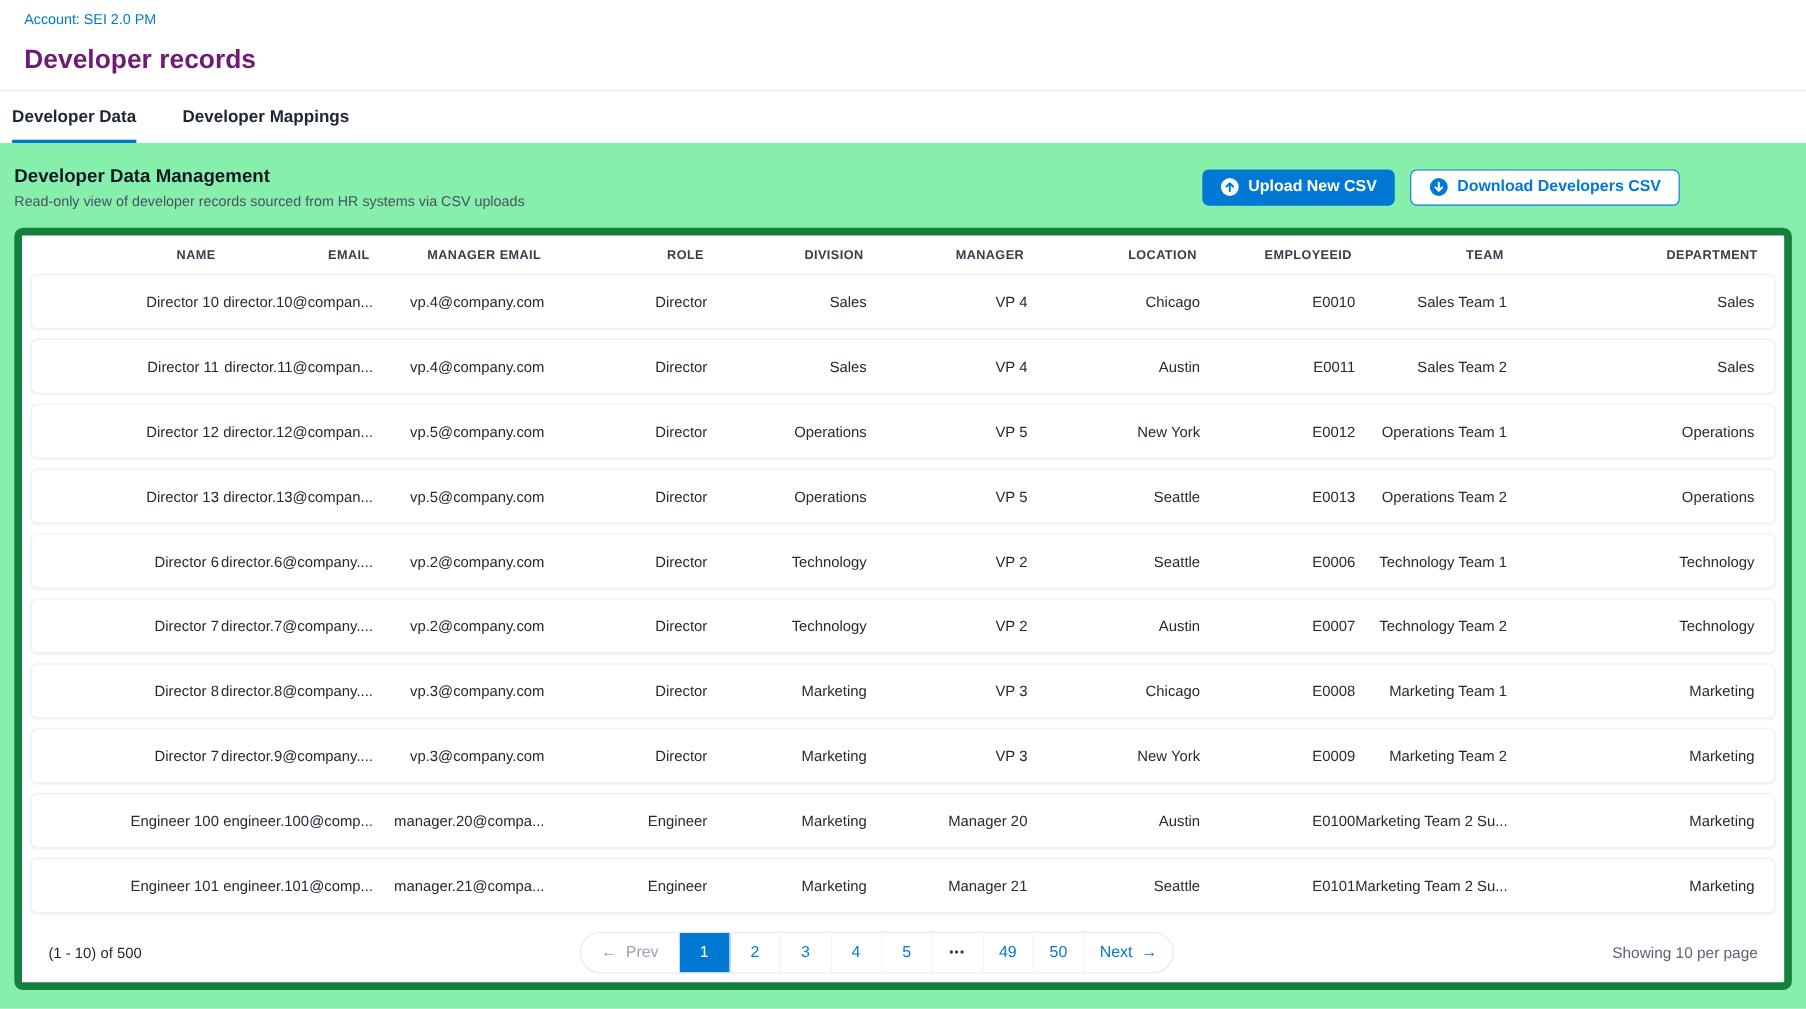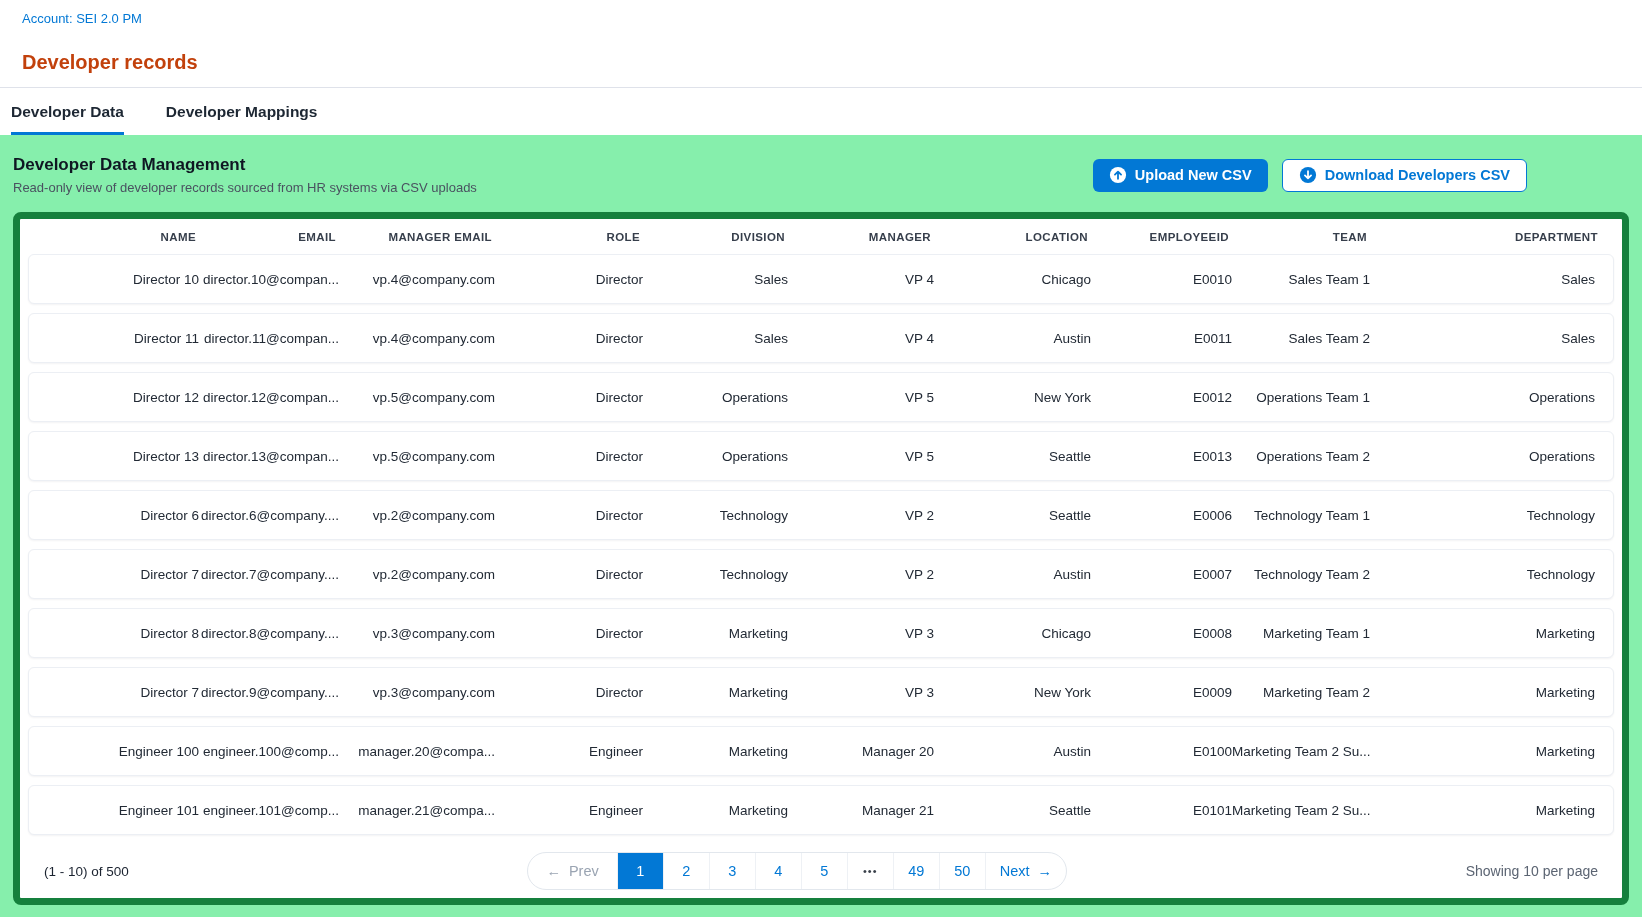--- a/index.html
+++ b/index.html
@@ -5,21 +5,21 @@
   * { box-sizing: border-box; }
   html, body { margin: 0; padding: 0; }
   body {
     width: 1642px; height: 917px; overflow: hidden;
     font-family: "Liberation Sans", sans-serif;
     background: #ffffff; color: #1c2430;
   }
   
   .page-header { padding: 9px 22px 13px; }
   .account-link { font-size: 13px; color: #0278d5; cursor: pointer; display: inline-block; }
-  .page-title { font-size: 20px; font-weight: 700; color: #c2410c; margin-top: 24px; }
+  .page-title { font-size: 24px; font-weight: 700; color: #701a75; margin-top: 14px; }
   .top-divider { border-top: 1px solid #dfe2ea; }
 
   
   .tabbar { display: flex; gap: 42px; padding: 0 11px; background: #fff; }
   .tab { padding: 15px 0 11px; font-size: 15.5px; font-weight: 700; color: #1d2733;
          border-bottom: 3px solid transparent; cursor: pointer; }
   .tab.active { border-bottom-color: #0278d5; }
 
   
   .section { background: #86efac; padding: 20px 13px 0; height: 797px; }

